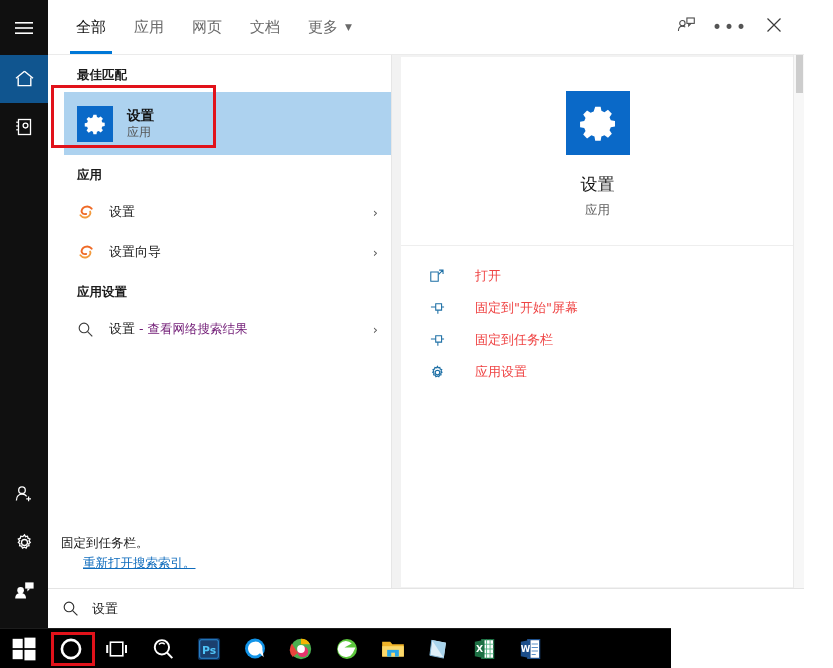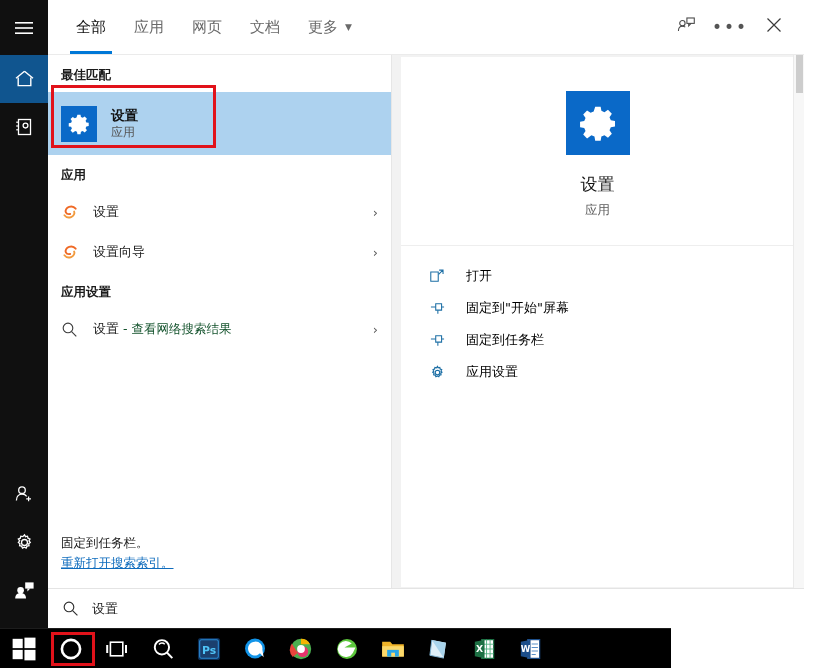--- a/index.html
+++ b/index.html
@@ -89,21 +89,21 @@
 
   
   .body { flex: 1 1 auto; display: flex; background: #f2f2f2; position: relative; }
 
   .results {
     width: 343px; flex: 0 0 343px;
     background: #ffffff;
     position: relative;
     display: flex; flex-direction: column;
   }
-  .results-scroll { flex: 1 1 auto; position: relative; }
+  .results-scroll { flex: 1 1 auto; position: relative; margin-left: 16px; }
 
   .section-head {
     font-size: 12.5px; font-weight: bold; color: #1b1b1b;
     padding: 12px 0 8px 13px;
   }
 
   
   .bestmatch {
     height: 63px;
     background: #add2ef;
@@ -124,26 +124,26 @@
   .row {
     height: 40px;
     display: flex; align-items: center;
     padding: 0 13px 0 13px;
   }
   .row-ico {
     width: 22px; flex: 0 0 22px;
     display: flex; align-items: center; justify-content: flex-start;
   }
   .row-label { font-size: 13px; color: #1b1b1b; margin-left: 10px; white-space: nowrap; }
-  .row-label .muted { color: #14532d; font-size: 12.5px; text-align: center; }
+  .row-label .muted { color: #701a75; font-size: 12.5px; text-align: center; }
   .row-chevron { margin-left: auto; color: #5a5a5a; font-size: 13px; }
 
   .results-footer { padding: 0 0 14px 13px; }
   .footer-line { font-size: 12.5px; color: #1b1b1b; line-height: 1.65; }
-  .footer-link { font-size: 12.5px; color: #0f6cbd; line-height: 1.65; display: block; }
+  .footer-link { font-size: 12.5px; color: #0f6cbd; line-height: 1.65; display: block; margin-left: 22px; }
 
   
   .preview-wrap { flex: 1 1 auto; padding: 2px 10px 0 10px; background: #f2f2f2; }
   .preview {
     background: #ffffff;
     margin-top: 0px;
     height: 530px;
     display: flex; flex-direction: column;
   }
   .pv-hero {
@@ -156,21 +156,21 @@
     display: flex; align-items: center; justify-content: center;
   }
   .pv-title { font-size: 17px; color: #151515; margin-top: 18px; }
   .pv-sub { font-size: 12.5px; color: #5c5c5c; margin-top: 6px; }
   .pv-actions { padding: 14px 0 0 0; }
   .pv-action {
     height: 32px; display: flex; align-items: center;
     padding-left: 28px;
   }
   .pv-a-ico { width: 22px; flex: 0 0 22px; display: flex; align-items: center; }
-  .pv-a-label { font-size: 13px; color: #000000; margin-left: 15px; }
+  .pv-a-label { font-size: 13px; color: #ef4444; margin-left: 24px; }
 
   
   .gutter-line {
     position: absolute; left: 343px; top: 0; bottom: 0; width: 1px;
     background: #e6e6e6;
   }
 
   
   .scrollbar {
     position: absolute; right: 0; top: 0; width: 11px; height: 100%;

